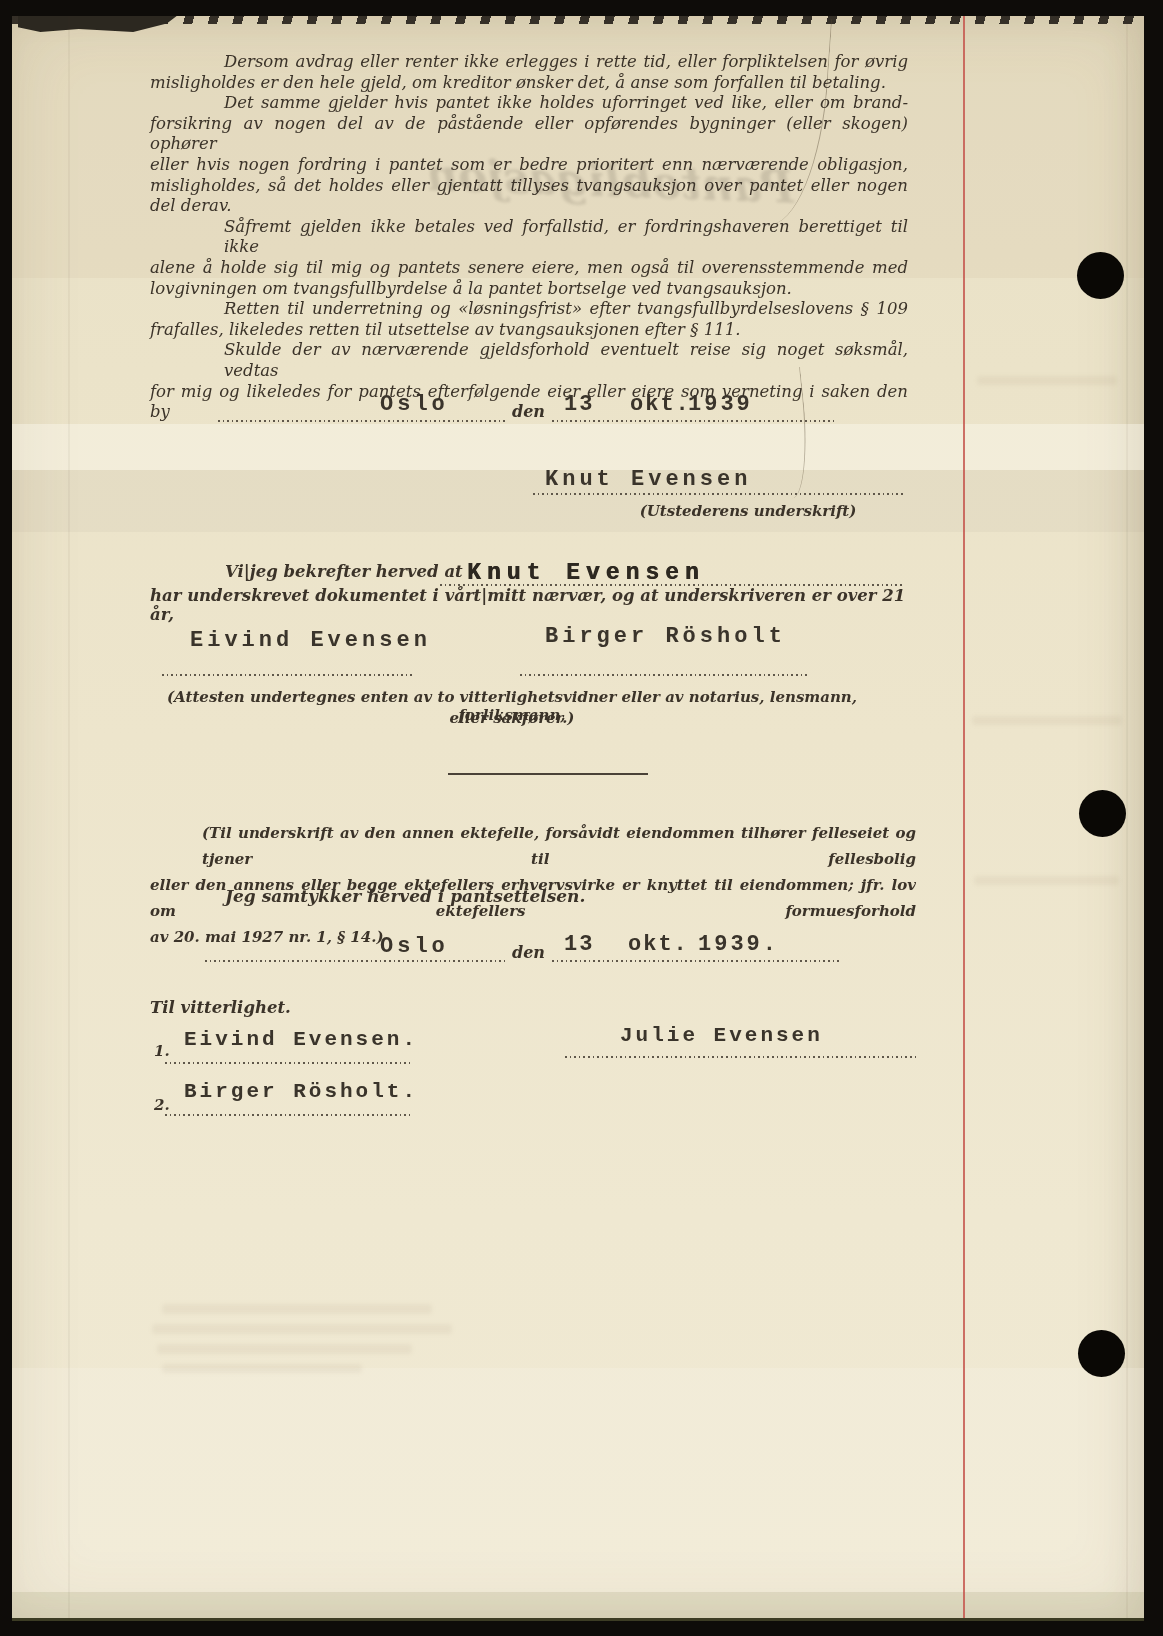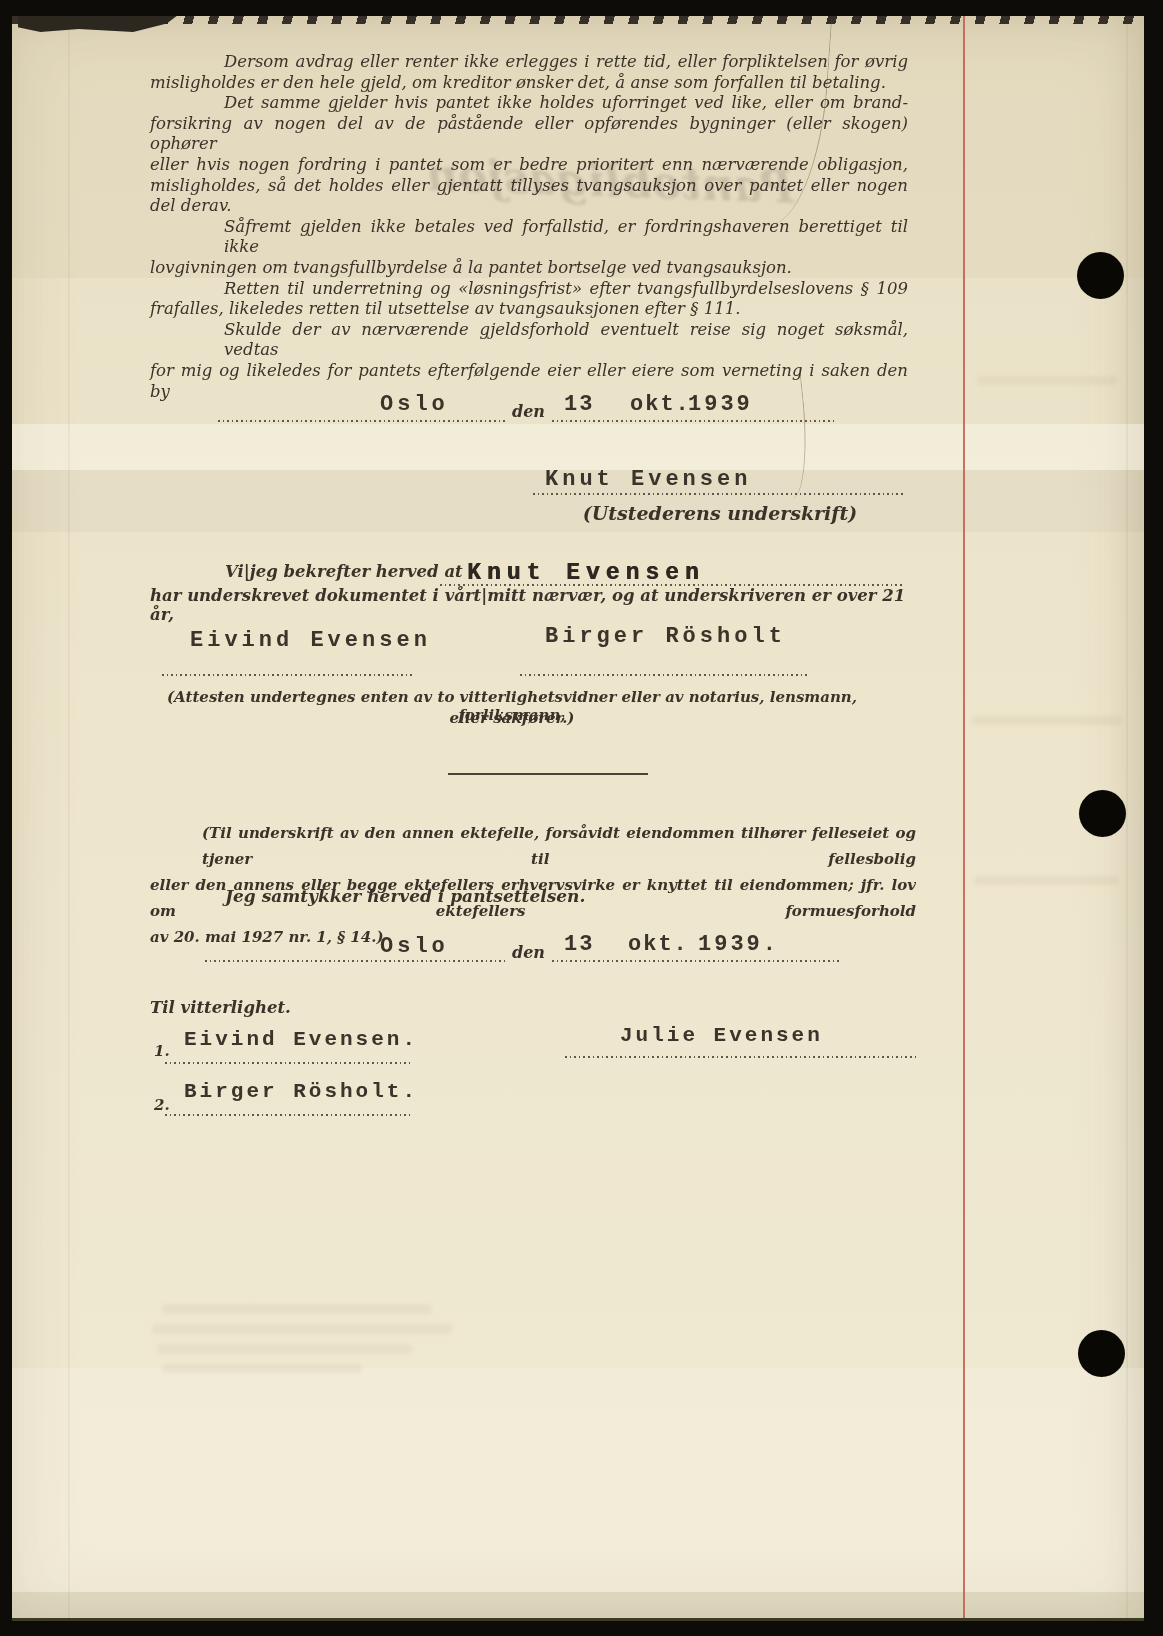--- a/index.html
+++ b/index.html
@@ -98,38 +98,39 @@
 
   <div class="terms pr">
     <div class="tl ind jst">Dersom avdrag eller renter ikke erlegges i rette tid, eller forpliktelsen for øvrig</div>
     <div class="tl lft">misligholdes er den hele gjeld, om kreditor ønsker det, å anse som forfallen til betaling.</div>
     <div class="tl ind jst">Det samme gjelder hvis pantet ikke holdes uforringet ved like, eller om brand-</div>
     <div class="tl jst">forsikring av nogen del av de påstående eller opførendes bygninger (eller skogen) ophører</div>
     <div class="tl jst">eller hvis nogen fordring i pantet som er bedre prioritert enn nærværende obligasjon,</div>
     <div class="tl jst">misligholdes, så det holdes eller gjentatt tillyses tvangsauksjon over pantet eller nogen</div>
     <div class="tl lft">del derav.</div>
     <div class="tl ind jst">Såfremt gjelden ikke betales ved forfallstid, er fordringshaveren berettiget til ikke</div>
+    <div class="tl jst">alene å holde sig til mig og pantets senere eiere, men også til overensstemmende med</div>
     <div class="tl lft">lovgivningen om tvangsfullbyrdelse å la pantet bortselge ved tvangsauksjon.</div>
     <div class="tl ind jst">Retten til underretning og «løsningsfrist» efter tvangsfullbyrdelseslovens § 109</div>
     <div class="tl lft">frafalles, likeledes retten til utsettelse av tvangsauksjonen efter § 111.</div>
     <div class="tl ind jst">Skulde der av nærværende gjeldsforhold eventuelt reise sig noget søksmål, vedtas</div>
     <div class="tl jst">for mig og likeledes for pantets efterfølgende eier eller eiere som verneting i saken den by</div>
   </div>
 
   <div class="dots" style="left:206px;top:404px;width:288px"></div>
   <div class="dots" style="left:540px;top:404px;width:282px"></div>
   <div class="abs tw" style="left:368px;top:376px;font-size:22px;letter-spacing:4px">Oslo</div>
   <div class="abs pr" style="left:500px;top:386px;font-size:16px">den</div>
   <div class="abs tw" style="left:552px;top:376px;font-size:22px;letter-spacing:2px">13</div>
   <div class="abs tw" style="left:618px;top:376px;font-size:22px;letter-spacing:2px">okt.</div>
   <div class="abs tw" style="left:676px;top:376px;font-size:22px;letter-spacing:3px">1939</div>
 
   <div class="dots" style="left:521px;top:477px;width:372px"></div>
   <div class="abs tw" style="left:533px;top:451px;font-size:22px;letter-spacing:4px">Knut Evensen</div>
-  <div class="abs pr" style="left:548px;top:486px;width:320px;text-align:center;font-size:19px">(Utstederens underskrift)</div>
+  <div class="abs pr" style="left:576px;top:486px;width:320px;text-align:center;font-size:15px">(Utstederens underskrift)</div>
 
   <div class="abs pr" style="left:213px;top:546px;font-size:16.5px">Vi|jeg bekrefter herved at</div>
   <div class="dots" style="left:428px;top:568px;width:465px"></div>
   <div class="abs tw" style="left:455px;top:544px;font-size:23px;font-weight:bold;letter-spacing:6px;color:#2d2820;text-shadow:.6px 0 0 #2d2820">Knut Evensen</div>
   <div class="abs pr" style="left:138px;top:570px;width:758px;font-size:16.5px">har underskrevet dokumentet i vårt|mitt nærvær, og at underskriveren er over 21 år,</div>
 
   <div class="abs tw" style="left:178px;top:612px;font-size:22px;letter-spacing:4px">Eivind Evensen</div>
   <div class="abs tw" style="left:533px;top:608px;font-size:22px;letter-spacing:4px">Birger Rösholt</div>
   <div class="dots" style="left:150px;top:658px;width:252px"></div>
   <div class="dots" style="left:508px;top:658px;width:287px"></div>

